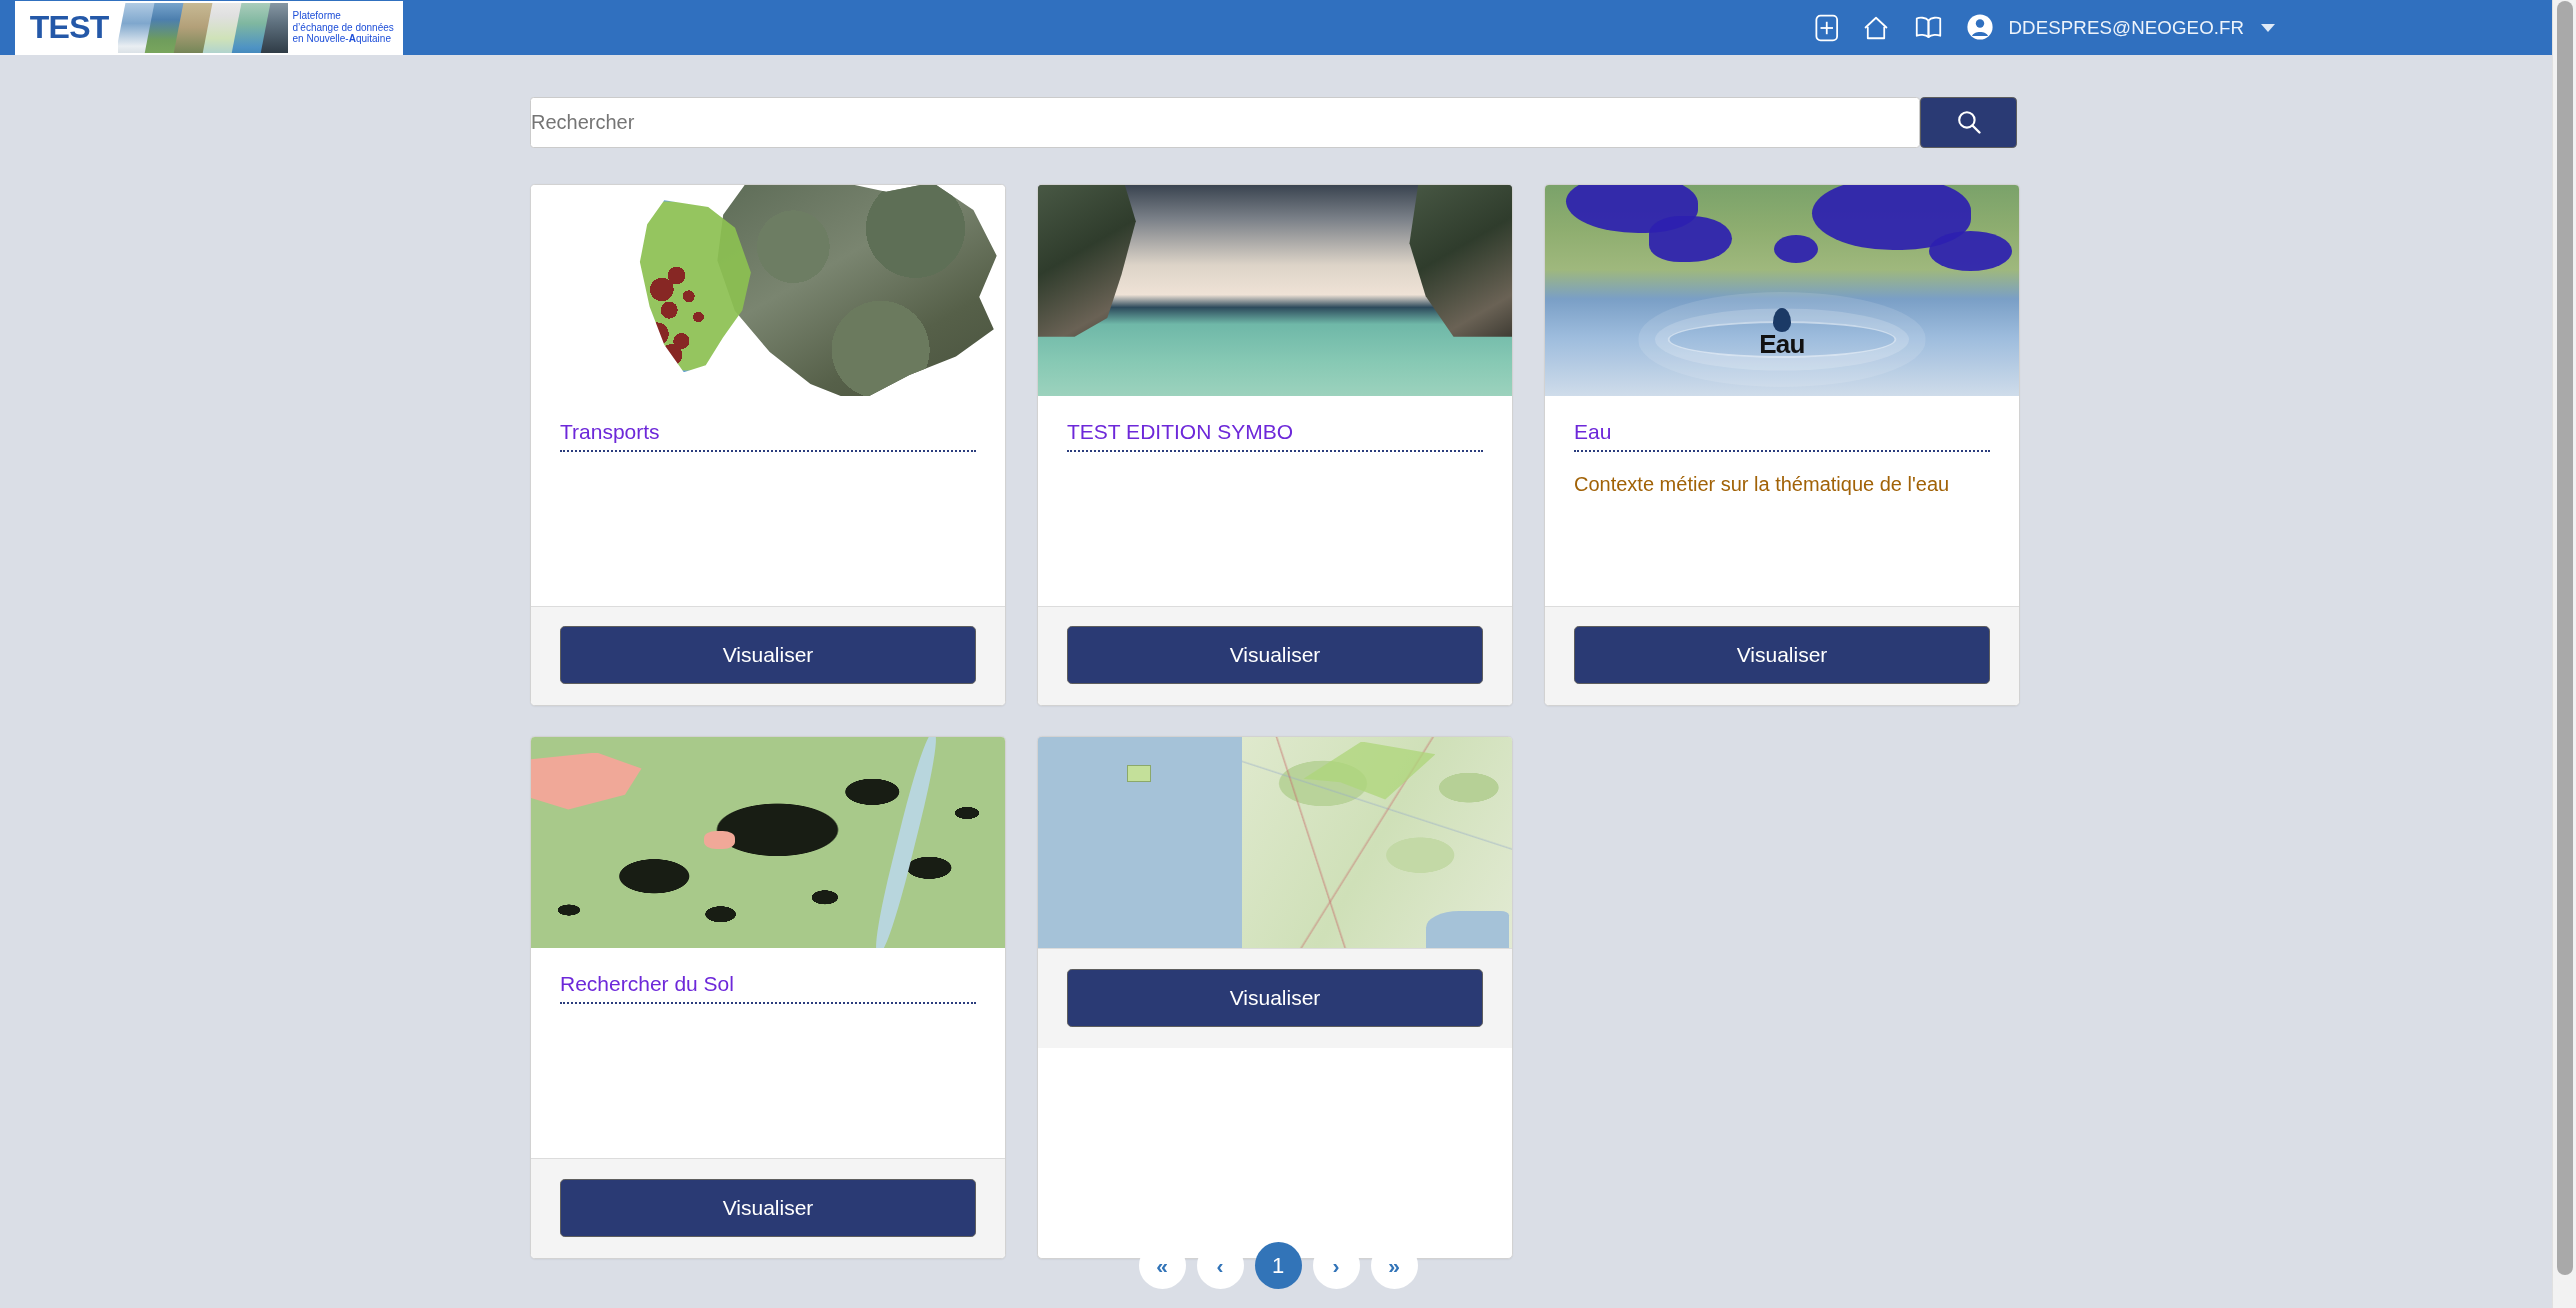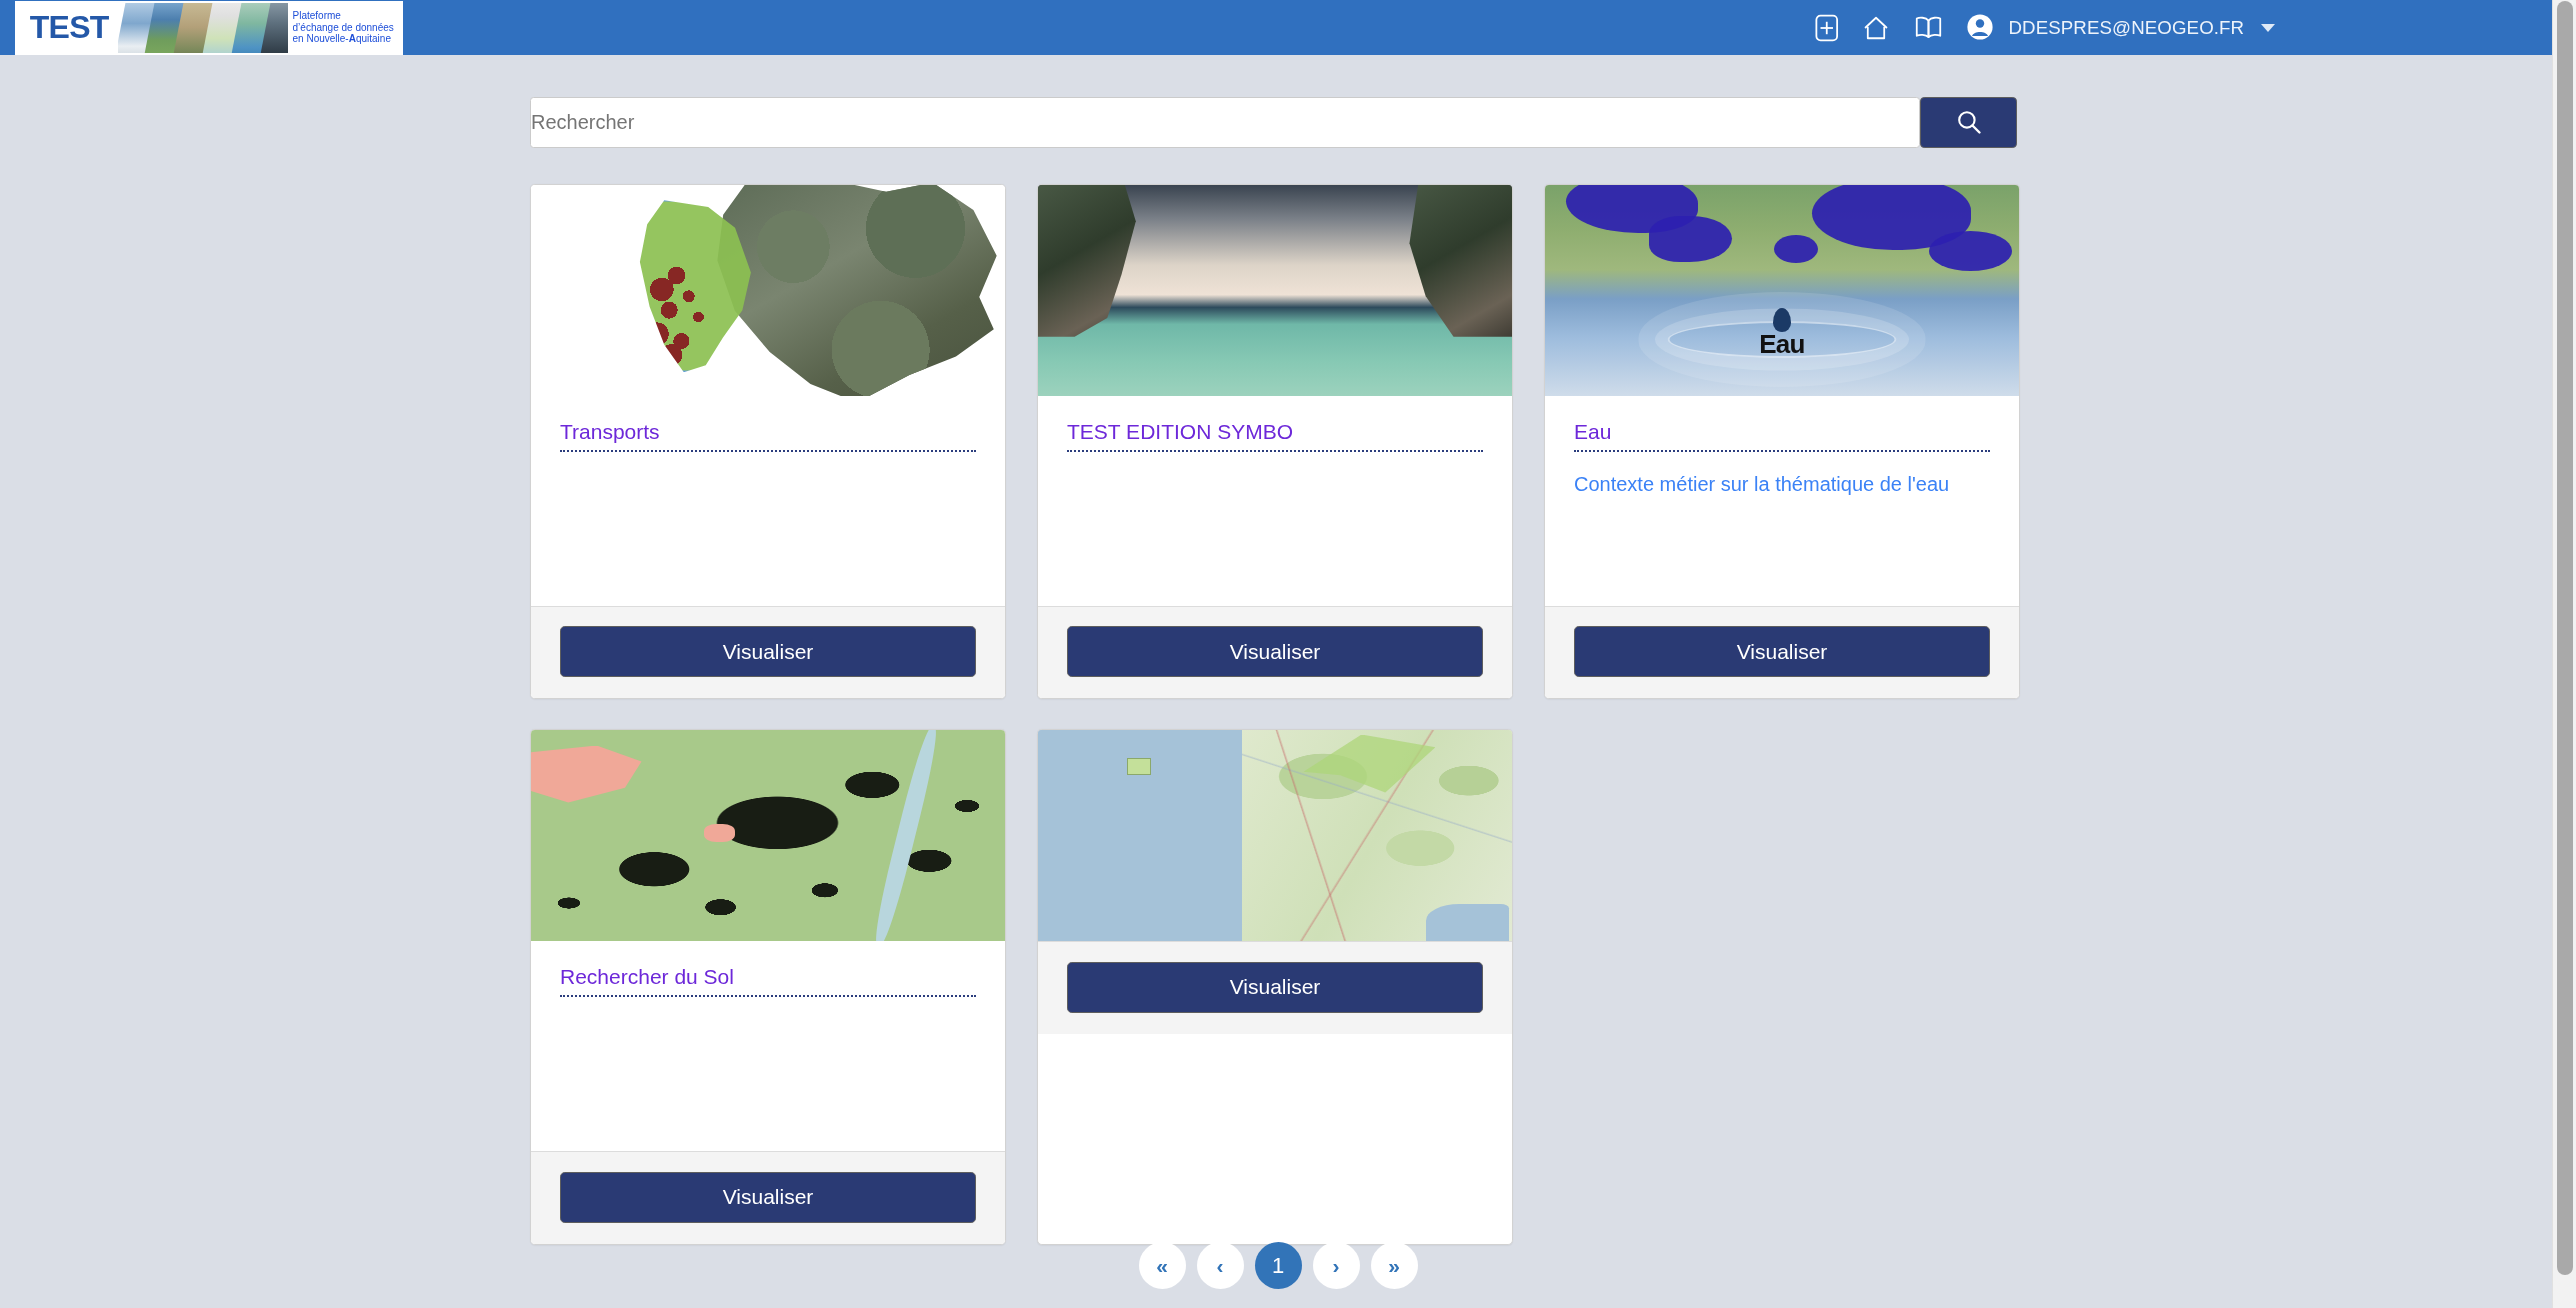--- a/index.html
+++ b/index.html
@@ -205,34 +205,34 @@
     color: #6d28d9;
     font-weight: normal;
     padding-bottom: 7px;
     border-bottom: 2.1px dotted #2b3d7d;
     line-height: 1.12;
     font-family: "Liberation Sans", sans-serif;
   }
   .card-desc {
     margin-top: 18px;
     font-size: 20px;
-    color: #3b82f6;
+    color: #a16207;
     line-height: 1.42;
     font-family: "Liberation Sans", sans-serif;
   }
 
   .card-footer {
     background: #f4f4f4;
     border-top: 0.7px solid #dcdcdc;
     padding: 19.4px 29px 21px 29px;
   }
   .visualiser-btn {
     display: block;
     width: 100%;
-    height: 51px;
+    height: 58px;
     background: #2a3a74;
     border: 0.7px solid #5e5e5e;
     border-radius: 4.8px;
     color: #ffffff;
     font-size: 21px;
     cursor: pointer;
     font-family: "Liberation Sans", sans-serif;
   }
 
   

